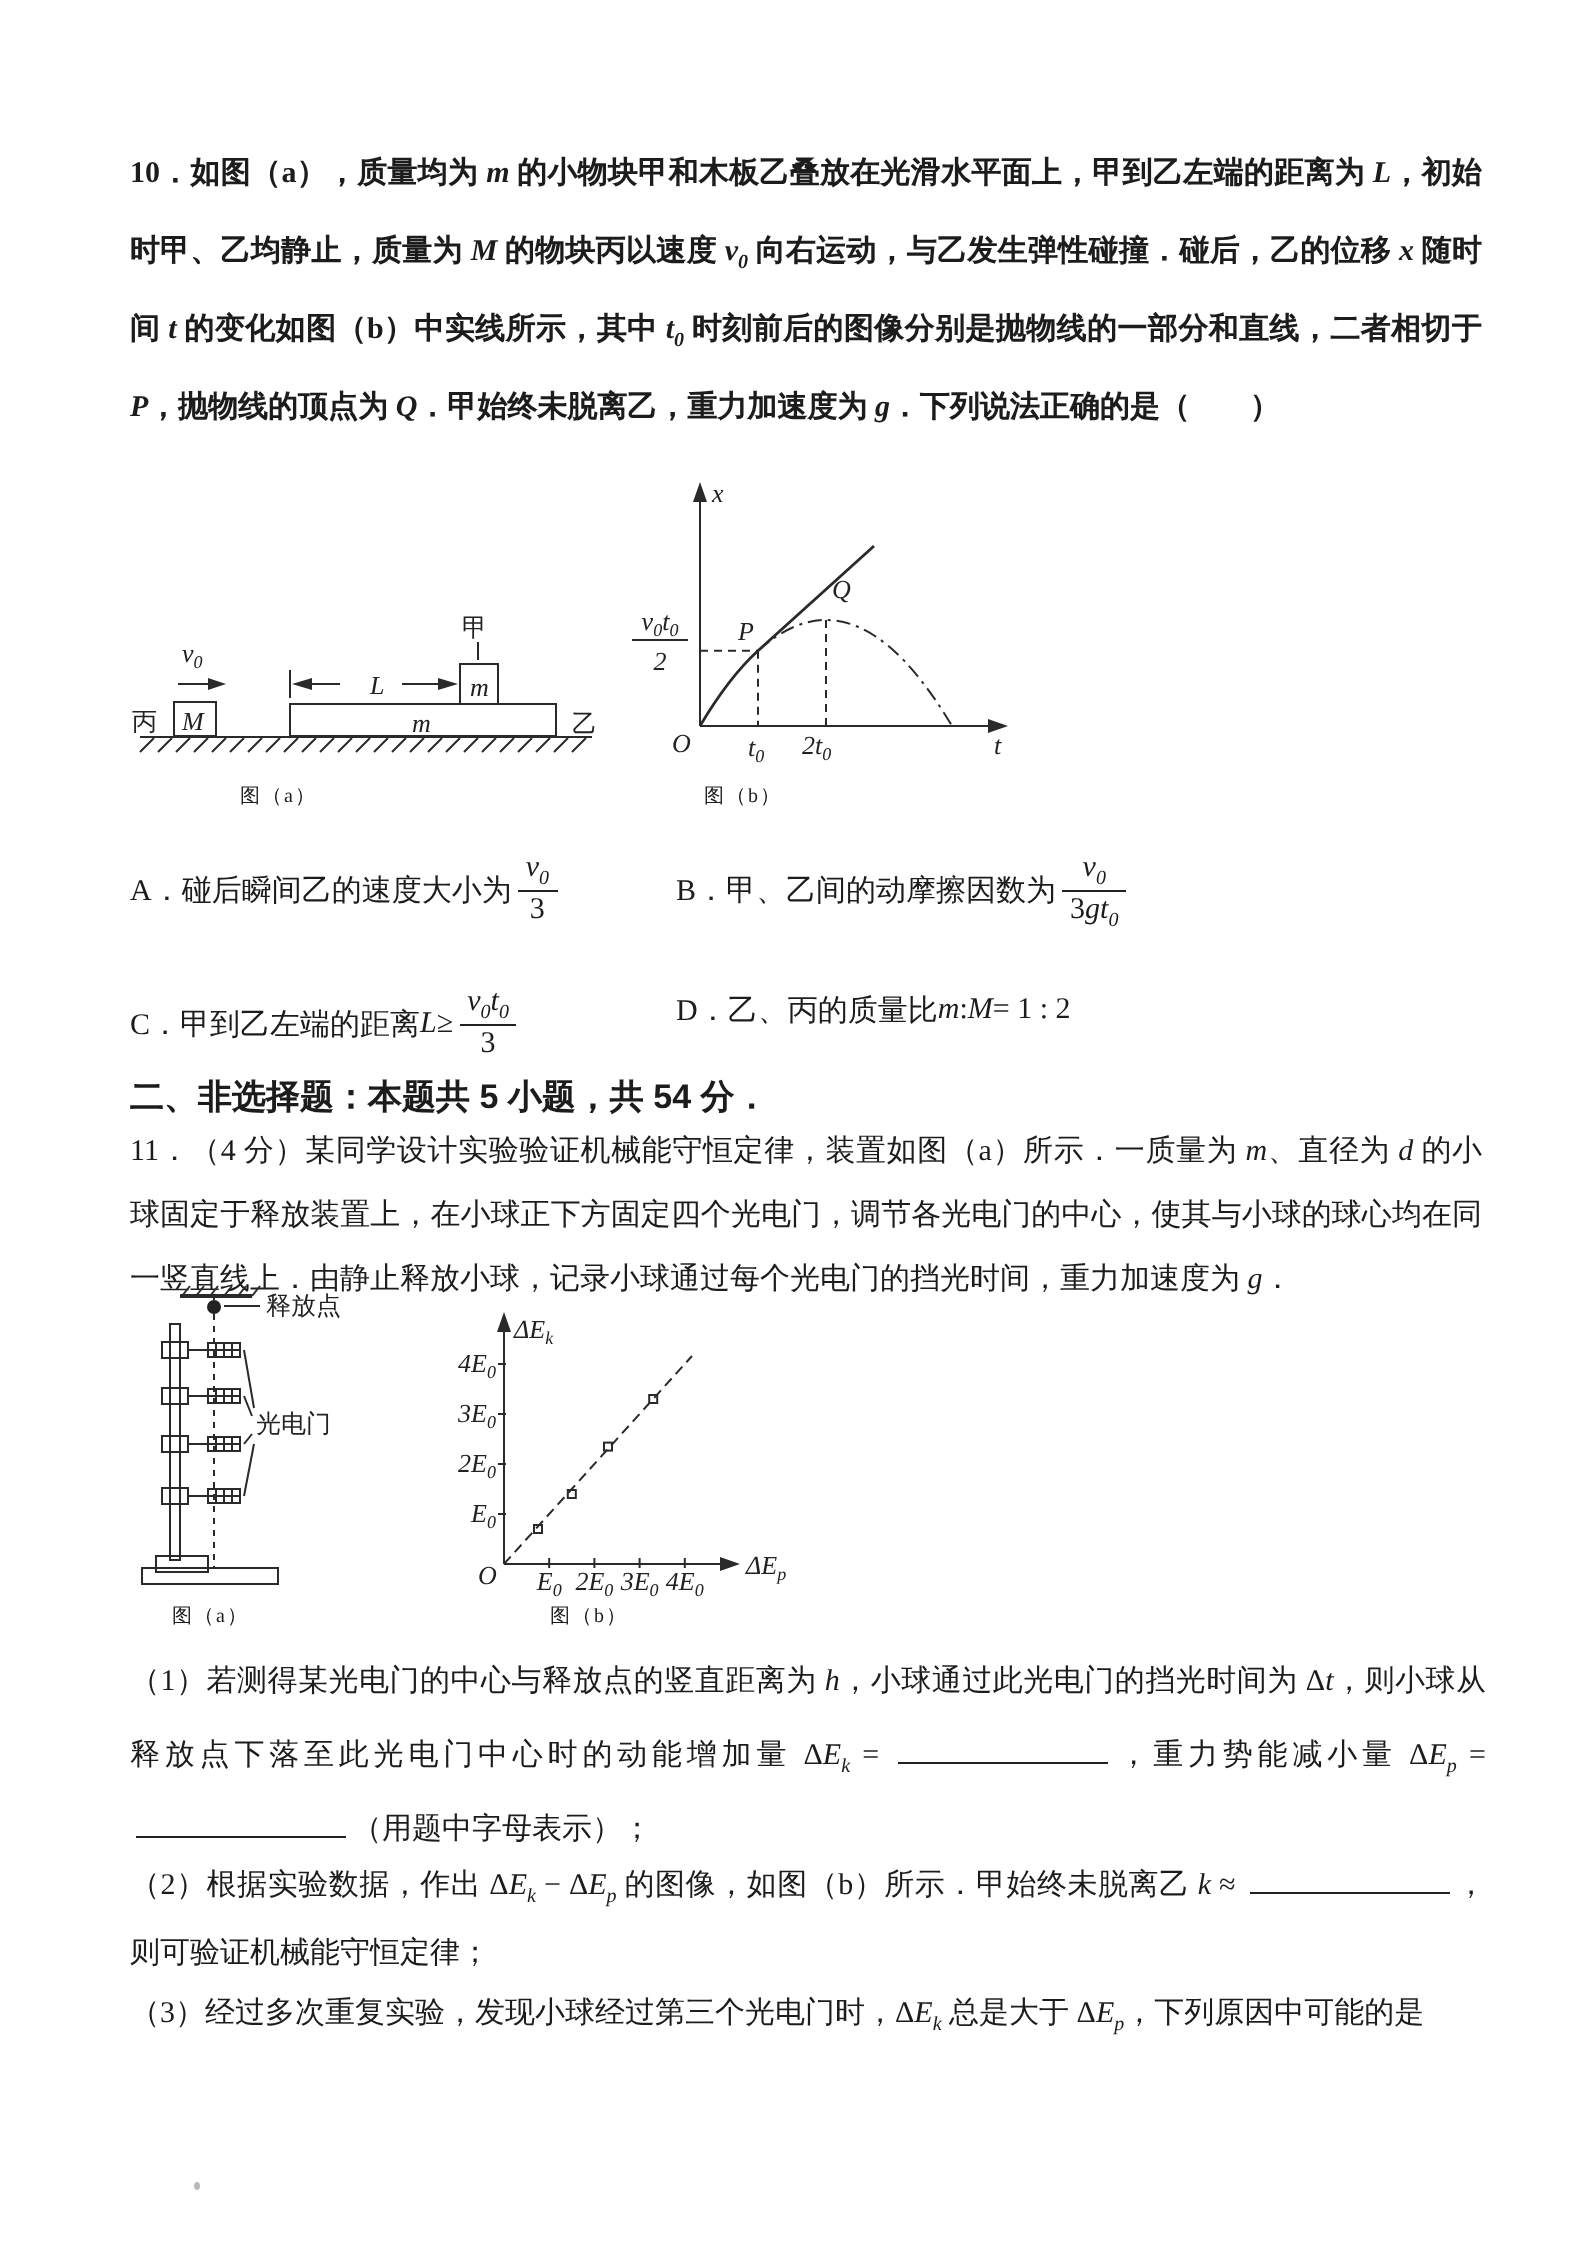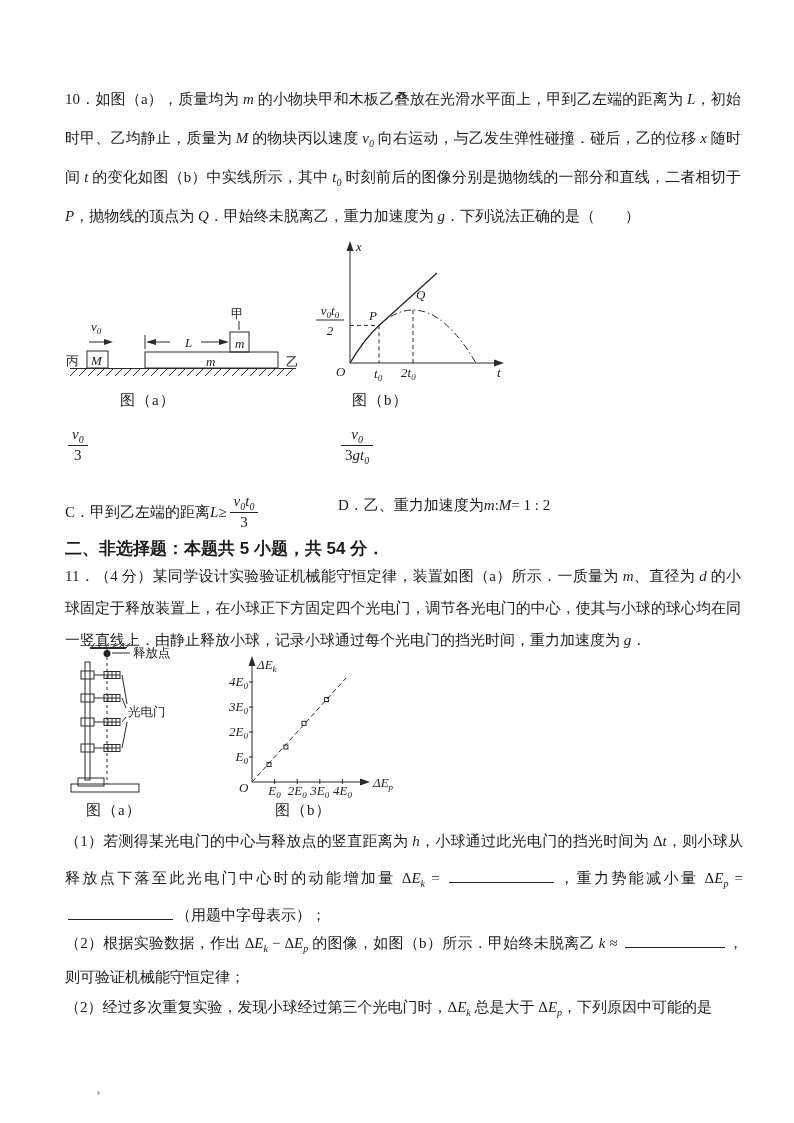--- a/index.html
+++ b/index.html
@@ -3,34 +3,34 @@
 <meta charset="utf-8">
 <style>
   html,body{margin:0;padding:0;}
   body{
     width:794px;height:1123px;position:relative;background:#ffffff;
     font-family:"Liberation Serif","DejaVu Serif",serif;color:#1c1c1c;
     overflow:hidden;
   }
   .abs{position:absolute;}
   .para{font-size:15px;text-align:justify;}
-  .stem10{left:65px;top:80px;width:676px;line-height:39px;}
+  .stem10{left:65px;top:68px;width:676px;line-height:39px;font-weight:bold;}
   .stem11{left:65px;top:560px;width:676px;line-height:32px;}
   .part1{left:65px;top:823px;width:678px;line-height:37px;}
   .part2{left:65px;top:926px;width:678px;line-height:34px;}
   .part3{left:65px;top:990px;width:678px;line-height:34px;}
   .it{font-style:italic;}
   sub{font-size:10px;line-height:0;}
   .blank{display:inline-block;border-bottom:1.5px solid #222;height:14px;margin:0 3px;}
   .frac{display:inline-block;vertical-align:middle;text-align:center;line-height:1.15;margin:0 3px;}
   .fnum{display:block;padding:0 4px 1px;}
   .fden{display:block;border-top:1.4px solid #222;padding:1px 4px 0;}
   .opt{display:flex;align-items:center;height:50px;font-size:15px;}
   .sec{font-family:"Liberation Sans","DejaVu Sans",sans-serif;font-weight:bold;font-size:17px;line-height:24px;text-align:center;}
-  .cap{font-size:15px;letter-spacing:1px;}
+  .cap{font-size:10px;letter-spacing:1px;}
   svg{position:absolute;overflow:visible;}
   svg line,svg path,svg rect,svg polyline{stroke:#2a2a2a;fill:none;}
   svg polygon{fill:#2a2a2a;stroke:none;}
   svg text{fill:#222;stroke:none;}
   .svglab{font-size:13px;font-style:italic;font-family:"Liberation Serif","DejaVu Serif",serif;}
   .svgcjk{font-size:12.5px;font-style:normal;font-family:"Liberation Serif","DejaVu Serif",serif;}
   .ssub{font-size:9px;}
   .speck{position:absolute;left:97px;top:1091px;width:3px;height:4px;background:#8a8a8a;border-radius:50%;opacity:.6;}
 </style>
 </head>
@@ -82,42 +82,44 @@
   <text x="101" y="142" class="svglab"><tspan>2t</tspan><tspan class="ssub" dy="3">0</tspan></text>
   <text x="30" y="80" text-anchor="middle" class="svglab"><tspan>v</tspan><tspan class="ssub" dy="3">0</tspan><tspan dy="-3">t</tspan><tspan class="ssub" dy="3">0</tspan></text>
   <line x1="16" y1="85" x2="44" y2="85"></line>
   <text x="30" y="100" text-anchor="middle" class="svglab">2</text>
 </svg>
 
 <div class="abs cap" style="left:120px;top:391px">图（a）</div>
 <div class="abs cap" style="left:352px;top:391px">图（b）</div>
 
 <div class="abs opt" style="left:65px;top:420px">
+    <span>A．碰后瞬间乙的速度大小为</span>
     <span class="frac">
       <span class="fnum"><span class="it">v<sub class="it">0</sub></span></span>
       <span class="fden"><span>3</span></span>
     </span>
   </div>
 <div class="abs opt" style="left:338px;top:420px">
+    <span>B．甲、乙间的动摩擦因数为</span>
     <span class="frac">
       <span class="fnum"><span class="it">v<sub class="it">0</sub></span></span>
       <span class="fden"><span>3</span><span class="it">g</span><span class="it">t<sub class="it">0</sub></span></span>
     </span>
   </div>
 <div class="abs opt" style="left:65px;top:487px">
     <span>C．甲到乙左端的距离 </span>
     <span class="it">L</span>
     <span> ≥ </span>
     <span class="frac">
       <span class="fnum"><span class="it">v<sub class="it">0</sub></span><span class="it">t<sub class="it">0</sub></span></span>
       <span class="fden"><span>3</span></span>
     </span>
   </div>
 <div class="abs opt" style="left:338px;top:480px">
-    <span>D．乙、重力加速度为 </span>
+    <span>D．乙、丙的质量比 </span>
     <span class="it">m</span>
     <span> : </span>
     <span class="it">M</span>
     <span> = 1 : 2</span>
   </div>
 
 <div class="abs sec" style="left:65px;top:537px">二、非选择题：本题共 5 小题，共 54 分．</div>
 
 <div class="abs para stem11"><span>11．（4 分）某同学设计实验验证机械能守恒定律，装置如图（a）所示．一质量为 </span><span class="it">m</span><span>、直径为 </span><span class="it">d</span><span> 的小球固定于释放装置上，在小球正下方固定四个光电门，调节各光电门的中心，使其与小球的球心均在同一竖直线上．由静止释放小球，记录小球通过每个光电门的挡光时间，重力加速度为 </span><span class="it">g</span><span>．</span></div>
 
@@ -202,15 +204,15 @@
       <rect x="80.0" y="73.3" width="4" height="4" fill="#111" stroke="none"></rect>
       <rect x="102.6" y="49.5" width="4" height="4" fill="#111" stroke="none"></rect>
     </g>
 </svg>
 
 <div class="abs cap" style="left:86px;top:801px">图（a）</div>
 <div class="abs cap" style="left:275px;top:801px">图（b）</div>
 
 <div class="abs para part1"><span>（1）若测得某光电门的中心与释放点的竖直距离为 </span><span class="it">h</span><span>，小球通过此光电门的挡光时间为 Δ</span><span class="it">t</span><span>，则小球从释放点下落至此光电门中心时的动能增加量 Δ</span><span class="it">E<sub class="it">k</sub></span><span> = </span><span class="blank" style="width: 105px;"></span><span>，重力势能减小量 Δ</span><span class="it">E<sub class="it">p</sub></span><span> = </span><span class="blank" style="width: 105px;"></span><span>（用题中字母表示）；</span></div>
 <div class="abs para part2"><span>（2）根据实验数据，作出 Δ</span><span class="it">E<sub class="it">k</sub></span><span> − Δ</span><span class="it">E<sub class="it">p</sub></span><span> 的图像，如图（b）所示．甲始终未脱离乙 </span><span class="it">k</span><span> ≈ </span><span class="blank" style="width: 100px;"></span><span>，则可验证机械能守恒定律；</span></div>
-<div class="abs para part3"><span>（2）经过多次重复实验，发现小球经过第三个光电门时，Δ</span><span class="it">E<sub class="it">k</sub></span><span> 总是大于 Δ</span><span class="it">E<sub class="it">p</sub></span><span>，下列原因中可能的是</span></div>
+<div class="abs para part3"><span>（3）经过多次重复实验，发现小球经过第三个光电门时，Δ</span><span class="it">E<sub class="it">k</sub></span><span> 总是大于 Δ</span><span class="it">E<sub class="it">p</sub></span><span>，下列原因中可能的是</span></div>
 
 <div class="speck"></div>
 
 </body></html>

